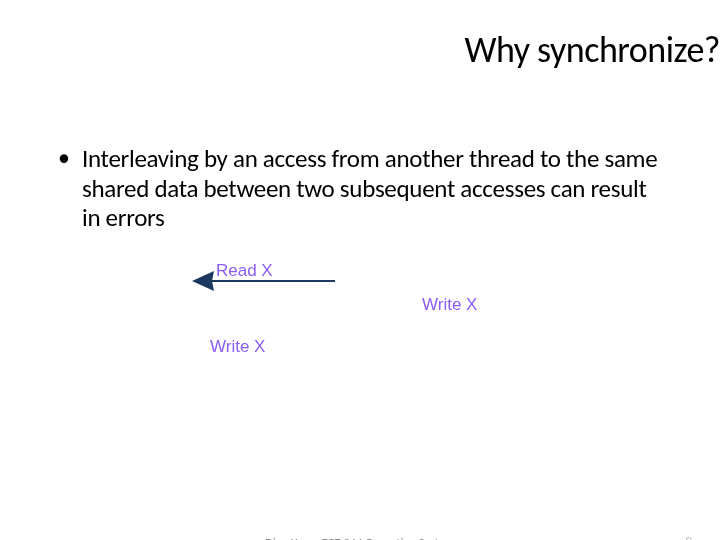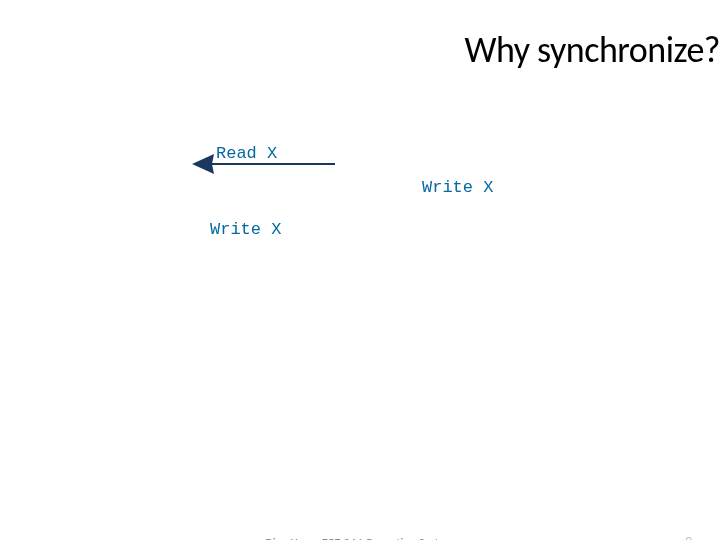--- a/index.html
+++ b/index.html
@@ -3,37 +3,40 @@
 <meta charset="utf-8">
 <style>
   * { margin: 0; padding: 0; box-sizing: border-box; }
   html, body { width: 720px; height: 540px; background: #fff; font-family: Calibri, "Segoe UI", Arial, sans-serif; color: #000; }
   .slide { width: 720px; height: 540px; position: relative; }
   .title { font-size: 36px; font-weight: 400; text-align: right; margin-top: 28px; letter-spacing: -0.5px; }
   .body { margin-top: 72px; padding: 0 52px 0 52px; }
   ul { list-style: none; }
   li.bullet { position: relative; font-size: 25px; line-height: 1.18; padding-left: 30px; letter-spacing: -0.3px; }
   li.bullet::before { content: "•"; position: absolute; left: 6px; top: 0; font-size: 24px; }
-  .diagram { position: relative; margin: 28px auto 0 auto; width: 340px; height: 110px; font-family: Liberation Mono, monospace; color: #0369a1; }
+  .diagram { position: relative; margin: 28px auto 0 auto; width: 340px; height: 110px; font-family: Liberation Sans, sans-serif; color: #8b5cf6; }
   .dg-text { position: absolute; font-size: 17px; white-space: nowrap; }
   .readx  { left: 26px; top: 0; }
   .arrow  { left: 80px; top: 23px; } 
   .writex-r { left: 232px; top: 34px; }
   .writex-l { left: 20px; top: 76px; }
   .footer { position: absolute; bottom: 18px; left: 0; width: 100%; text-align: center; font-size: 13px; color: #8a8a8a; letter-spacing: -0.2px; }
   .pagenum { position: absolute; bottom: 18px; right: 28px; font-size: 14px; color: #bdbdbd; }
 </style>
 </head>
 <body>
 
 <div class="slide">
 
   <h1 class="title">Why synchronize?</h1>
 
   <div class="body">
+    <ul>
+      <li class="bullet">Interleaving by an access from another thread to the same shared data between two subsequent accesses can result in errors</li>
+    </ul>
 
     <div class="diagram">
       <div class="dg-text readx">Read   X</div>
       <svg class="arrow" width="150" height="40" viewBox="0 0 150 40">
         <line x1="20" y1="20" x2="145" y2="20" stroke="#1b385f" stroke-width="2.2"></line>
         <polygon points="2,20 24,10 22,20 24,30" fill="#1b385f"></polygon>
       </svg>
       <div class="dg-text writex-r">Write X</div>
       <div class="dg-text writex-l">Write X</div>
     </div>

